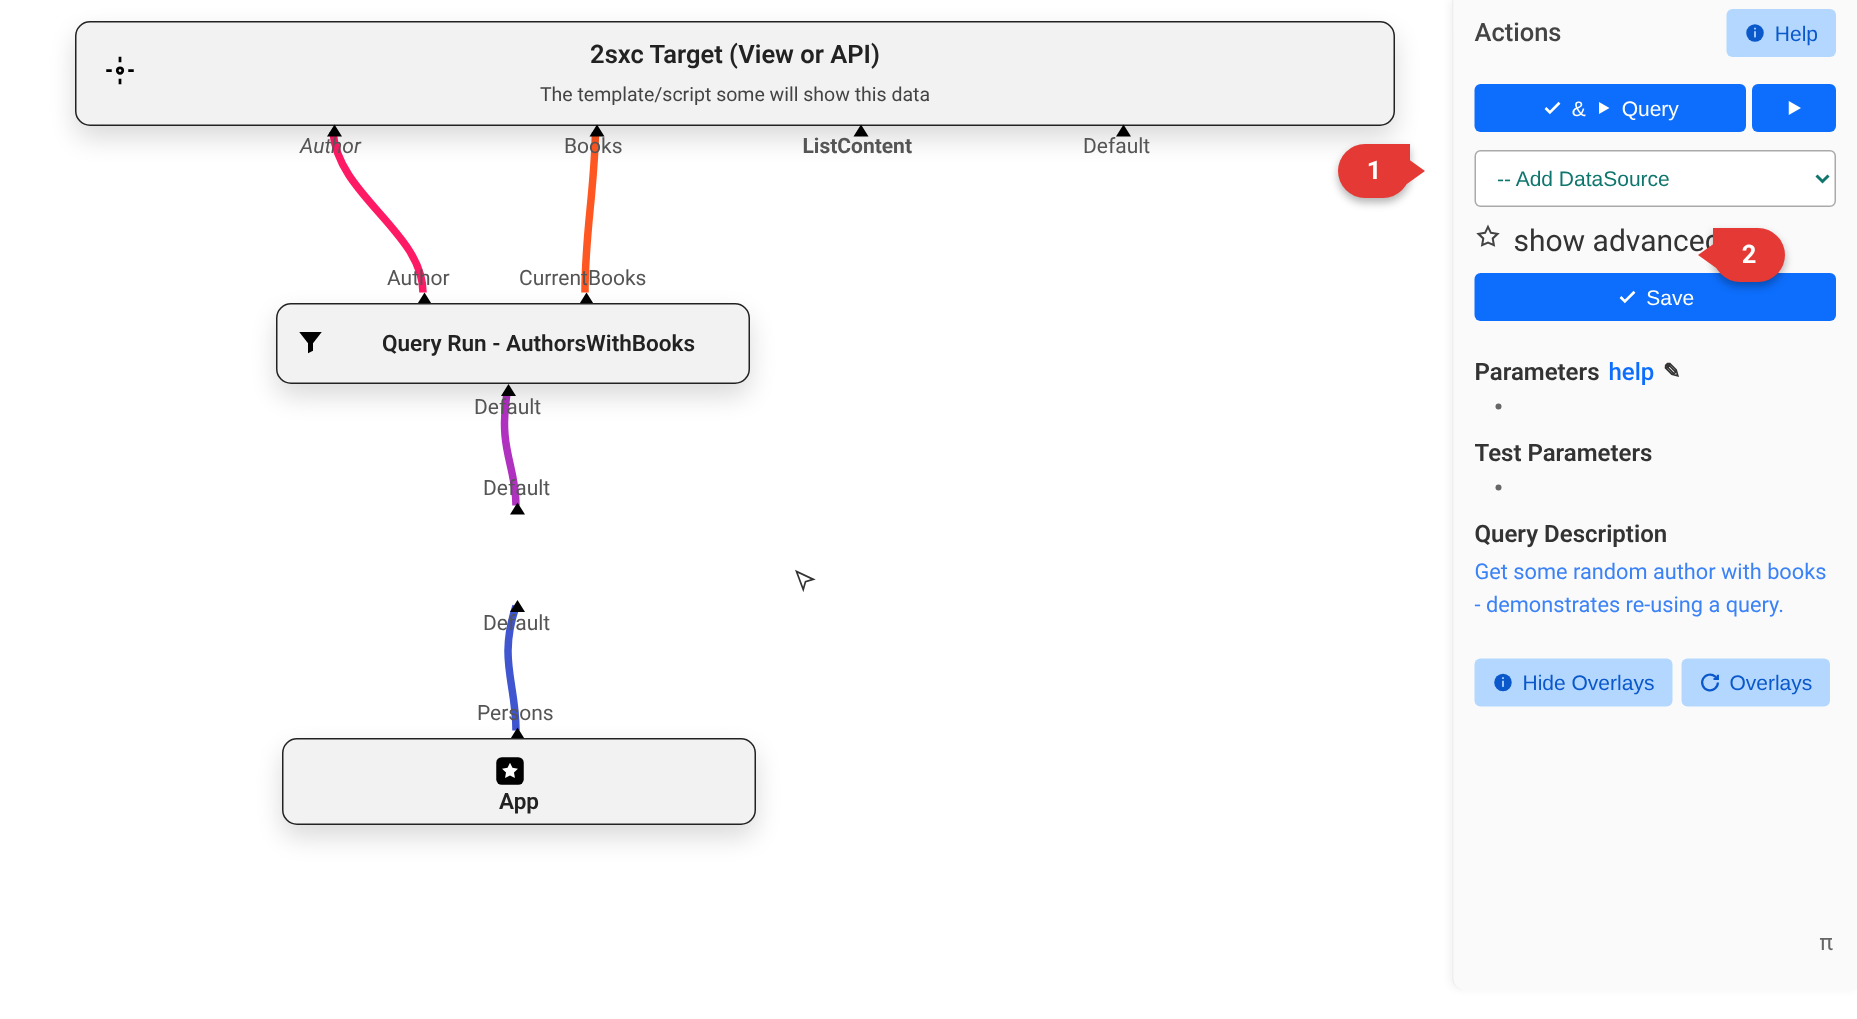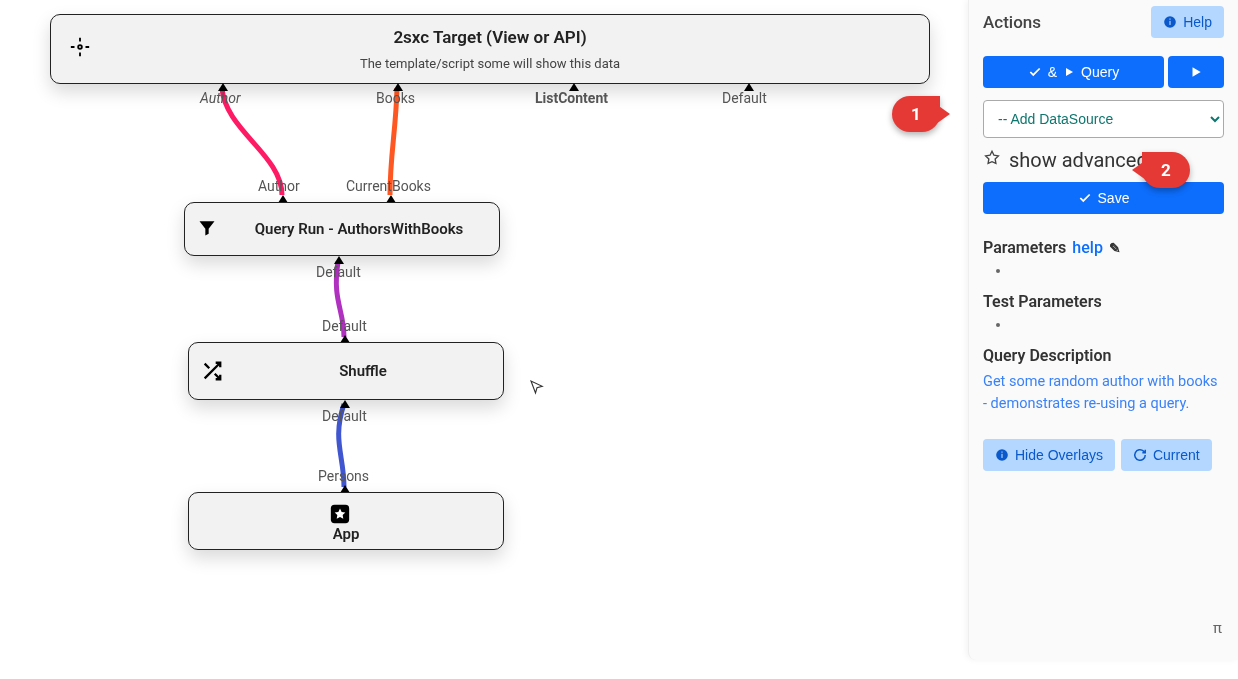--- a/index.html
+++ b/index.html
@@ -81,28 +81,20 @@
           <path d="M3 4h18l-7 9v6l-4 2v-8z"></path>
         </svg>
     </span>
     <div class="title">Query Run - AuthorsWithBooks</div>
   </div>
   <div class="port-dot" style="left:334px; top:256px;"></div>
   <div class="port-label" style="left:316px; top:264px;">Default</div>
 
   <div class="port-label" style="left:322px; top:318px;">Default</div>
   <div class="port-dot" style="left:340px; top:335px;"></div>
-  <div class="node" style="left:188px; top:342px; width:316px; height:58px;">
-    <span class="icon">
-      <svg viewBox="0 0 24 24" width="22" height="22" fill="none" stroke="#000" stroke-width="2.5">
-          <path d="M16 3h5v5M4 20L21 3M21 16v5h-5M15 15l6 6M4 4l5 5"></path>
-        </svg>
-    </span>
-    <div class="title">Shuffle</div>
-  </div>
   <div class="port-dot" style="left:340px; top:400px;"></div>
   <div class="port-label" style="left:322px; top:408px;">Default</div>
 
   <div class="port-label" style="left:318px; top:468px;">Persons</div>
   <div class="port-dot" style="left:340px; top:485px;"></div>
   <div class="node" style="left:188px; top:492px; width:316px; height:58px;flex-direction:column;">
     <span class="icon">
       <svg viewBox="0 0 24 24" width="22" height="22">
           <rect x="2" y="2" width="20" height="20" rx="4" fill="#000"></rect>
           <path d="M12 6l1.8 3.7 4 .6-2.9 2.8.7 4-3.6-1.9-3.6 1.9.7-4L6.2 10.3l4-.6z" fill="#fff"></path>
@@ -195,19 +187,19 @@
           <rect x="11" y="10" width="2" height="7" fill="#b3d7ff"></rect>
           <rect x="11" y="6" width="2" height="2" fill="#b3d7ff"></rect>
         </svg>
       <span>Hide Overlays</span>
     </button>
     <button class="btn btn-light">
       <svg width="14" height="14" viewBox="0 0 24 24" fill="none" stroke="currentColor" stroke-width="2.5">
           <path d="M21 12a9 9 0 11-3-6.7L21 8"></path>
           <path d="M21 3v5h-5"></path>
         </svg>
-      <span>Current</span>
+      <span>Overlays</span>
     </button>
   </div>
 </div>
 
 <div class="callout n2" style="left:1142px; top:152px; border-radius:0 18px 18px 18px;">2</div>
 <div class="pi">π</div>
 
 </body></html>

